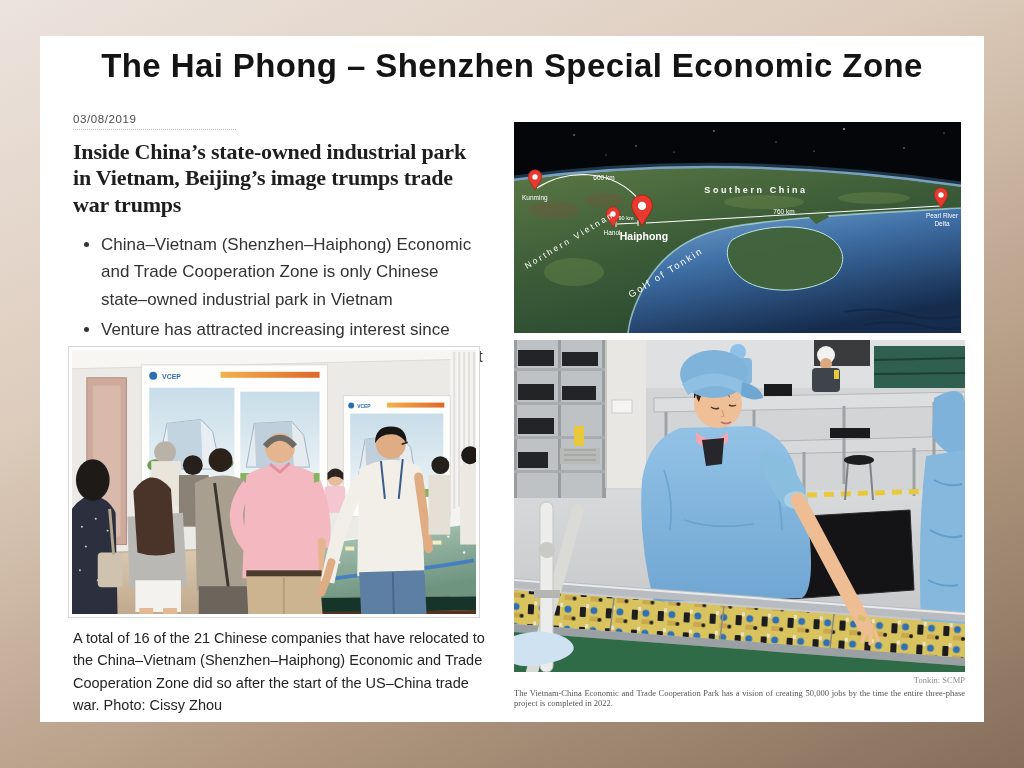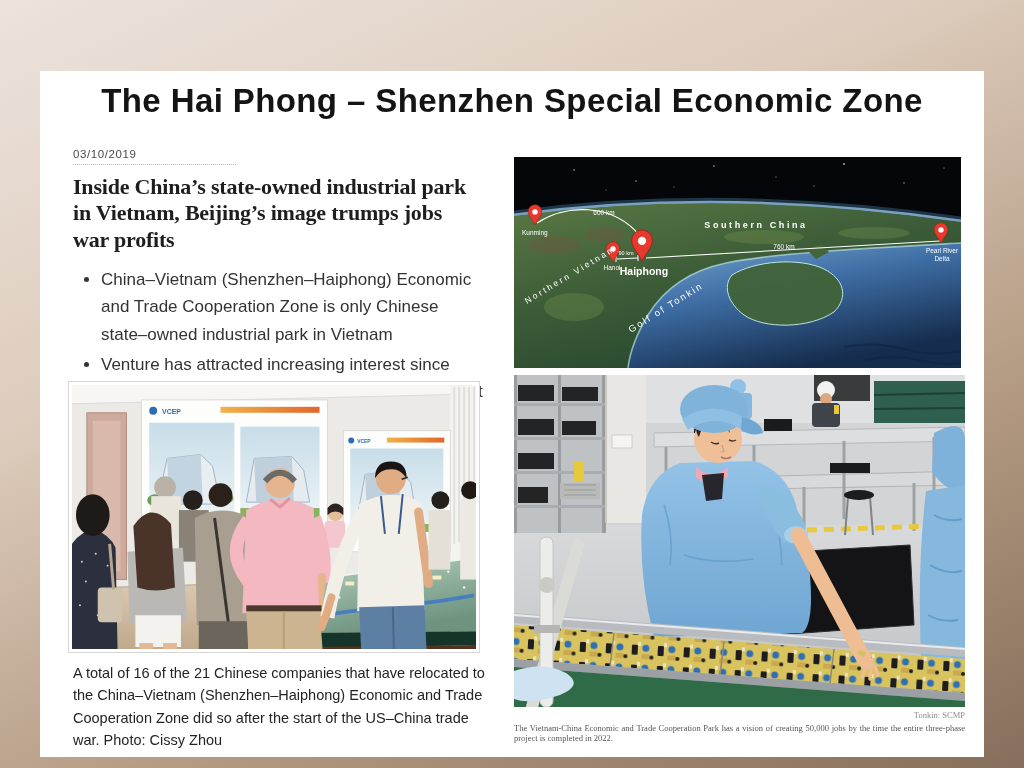--- a/index.html
+++ b/index.html
@@ -4,21 +4,20 @@
 <style>
   html,body{margin:0;padding:0;}
   body{
     width:1024px;height:768px;position:relative;overflow:hidden;
     background:linear-gradient(155deg,#ece3dd 0%,#ddccbc 35%,#b29880 70%,#856e5b 100%);
     font-family:"Liberation Sans",sans-serif;
   }
   .slide{
     position:absolute;left:40px;top:36px;width:944px;height:686px;
     background:#ffffff;
-    margin-top:35px;
   }
   .slide-title{
     position:absolute;top:11px;left:0;width:100%;text-align:center;
     font-size:33px;font-weight:700;letter-spacing:.4px;color:#141414;
   }
   .left-col{position:absolute;left:33px;top:73px;width:415px;}
   .article-date{
     font-size:11.5px;color:#4a4a4a;letter-spacing:.6px;
     display:inline-block;width:163px;padding-bottom:4px;
     border-bottom:1.5px dotted #b9b9b9;
@@ -57,22 +56,22 @@
   svg text{font-family:"Liberation Sans",sans-serif;}
 </style>
 </head>
 <body>
 
 <div class="slide">
 
   <div class="slide-title">The Hai Phong – Shenzhen Special Economic Zone</div>
 
   <div class="left-col">
-    <div class="article-date">03/10/2019</div>
-    <h2 class="headline">Inside China’s state-owned industrial park in Vietnam, Beijing’s image trumps jobs war profits</h2>
+    <div class="article-date">03/08/2019</div>
+    <h2 class="headline">Inside China’s state-owned industrial park in Vietnam, Beijing’s image trumps trade war trumps</h2>
     <ul class="bullet-list">
       <li>China–Vietnam (Shenzhen–Haiphong) Economic and Trade Cooperation Zone is only Chinese state–owned industrial park in Vietnam</li>
       <li>Venture has attracted increasing interest since start of US–China trade war, but operators say first duty is to support Xi Jinping's trade initiative</li>
     </ul>
   </div>
 
   <figure class="left-photo" style="margin:0">
     <svg viewBox="0 0 408 266" preserveAspectRatio="none">
       <defs>
         <linearGradient id="floorG" x1="0" y1="0" x2="0" y2="1">

